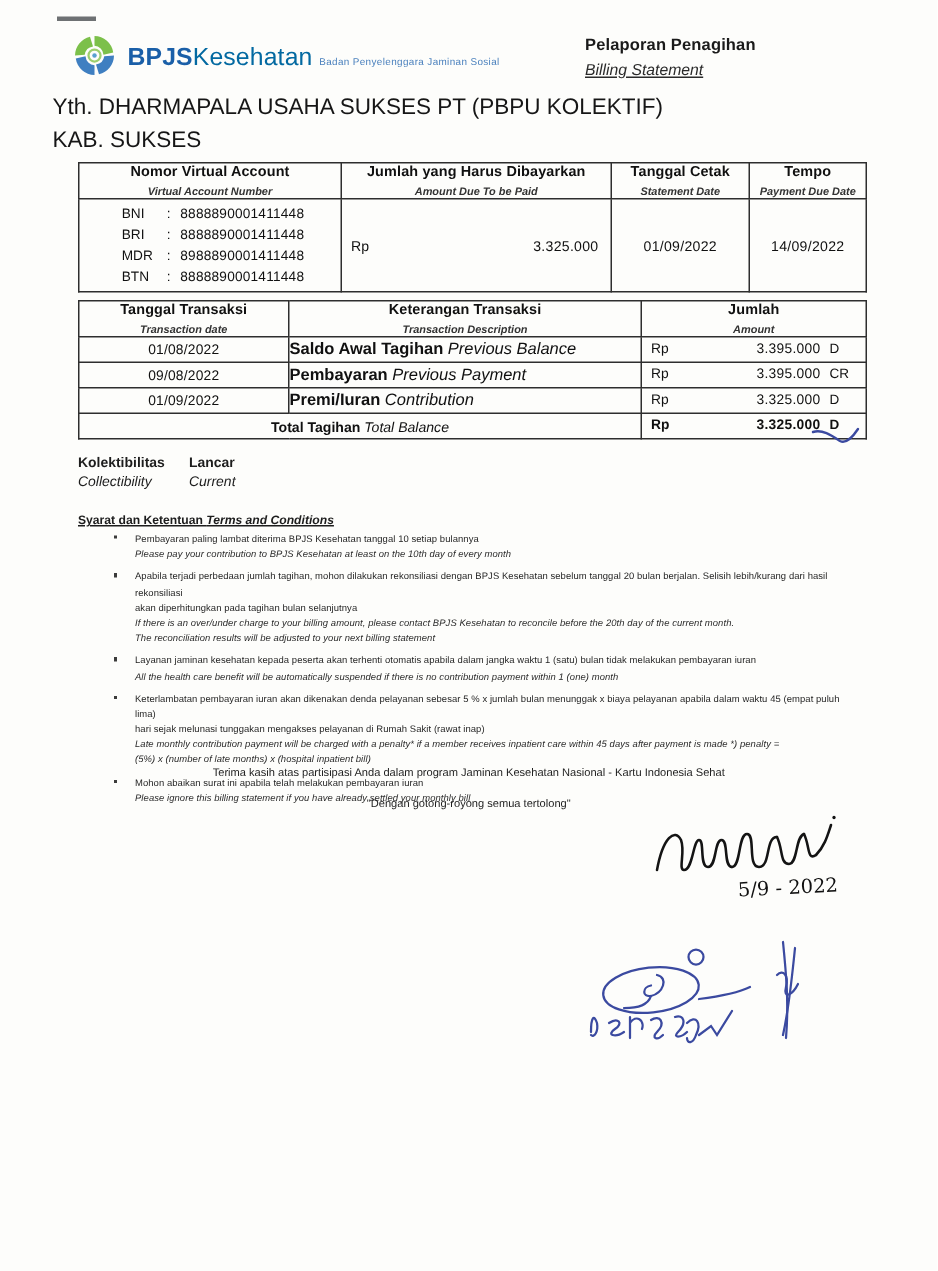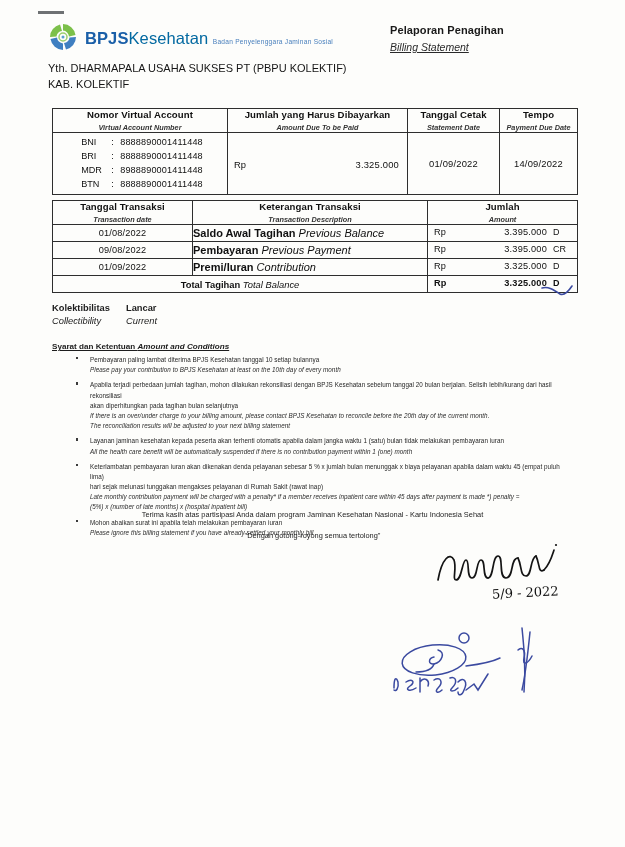--- a/index.html
+++ b/index.html
@@ -74,23 +74,23 @@
   }
   .doc-title-en {
     font-size: 10.5px;
     font-style: italic;
     color: #2a2a2a;
     margin-top: 5px;
     text-decoration: underline;
   }
   .addressee {
     position: absolute;
-    left: 48px;
+    left: 35px;
     top: 61px;
-    font-size: 11px;
+    font-size: 15px;
     line-height: 1.45;
     color: #161616;
   }
 
   
   .tbl {
     position: absolute;
     border-collapse: collapse;
     table-layout: fixed;
     font-size: 9px;
@@ -303,21 +303,21 @@
     </div>
 
     <div class="doc-title">
       <div class="doc-title-id">Pelaporan Penagihan</div>
       <div class="doc-title-en">Billing Statement</div>
     </div>
   </div>
 
   <div class="addressee">
     <div>Yth. DHARMAPALA USAHA SUKSES PT (PBPU KOLEKTIF)</div>
-    <div>KAB. KOLEKTIF</div>
+    <div>KAB. SUKSES</div>
   </div>
 
   <table class="tbl" id="account-table">
     <colgroup>
         <col style="width:175px">
         <col style="width:180px">
         <col style="width:92px">
         <col style="width:78px">
       </colgroup>
     <tbody>
@@ -450,21 +450,21 @@
       <span class="collect-k">Kolektibilitas</span>
       <span>Lancar</span>
     </div>
     <div class="collect-row en-row">
       <span class="collect-k">Collectibility</span>
       <span>Current</span>
     </div>
   </div>
 
   <div class="terms">
-    <div class="terms-title"><span>Syarat dan Ketentuan </span><span class="en">Amount and Conditions</span></div>
+    <div class="terms-title"><span>Syarat dan Ketentuan </span><span class="en">Terms and Conditions</span></div>
 
     <div class="term-item">
       <span class="term-bullet"></span>
       <div class="term-line">Pembayaran paling lambat diterima BPJS Kesehatan tanggal 10 setiap bulannya</div>
       <div class="term-line en">Please pay your contribution to BPJS Kesehatan at least on the 10th day of every month</div>
     </div>
 
     <div class="term-item">
       <span class="term-bullet"></span>
       <div class="term-line">Apabila terjadi perbedaan jumlah tagihan, mohon dilakukan rekonsiliasi dengan BPJS Kesehatan sebelum tanggal 20 bulan berjalan. Selisih lebih/kurang dari hasil rekonsiliasi</div>

